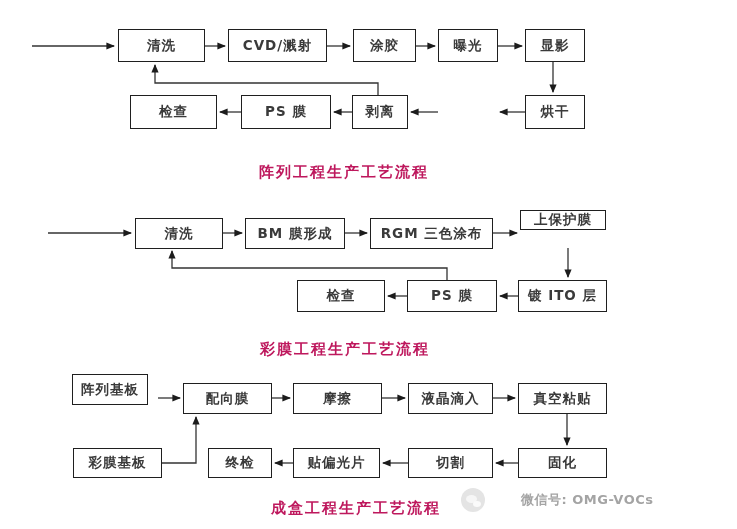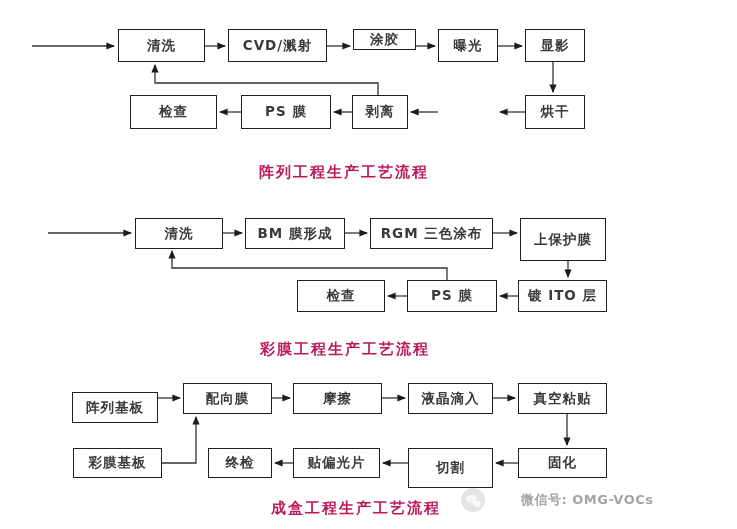--- a/index.html
+++ b/index.html
@@ -95,45 +95,45 @@
       <path d="M567 414 L567 445" marker-end="url(#arr)"></path>
       <path d="M518 463 L496 463" marker-end="url(#arr)"></path>
       <path d="M408 463 L383 463" marker-end="url(#arr)"></path>
       <path d="M293 463 L275 463" marker-end="url(#arr)"></path>
       <path d="M162 463 L196 463 L196 417" marker-end="url(#arr)"></path>
     </g>
   </svg>
 
   <div class="node" style="left:118px;top:29px;width:87px;height:33px">清洗</div>
   <div class="node" style="left:228px;top:29px;width:99px;height:33px">CVD/溅射</div>
-  <div class="node" style="left:353px;top:29px;width:63px;height:21px">涂胶</div>
+  <div class="node" style="left:353px;top:29px;width:63px;height:33px">涂胶</div>
   <div class="node" style="left:438px;top:29px;width:60px;height:33px">曝光</div>
   <div class="node" style="left:525px;top:29px;width:60px;height:33px">显影</div>
   <div class="node" style="left:525px;top:95px;width:60px;height:34px">烘干</div>
   <div class="node" style="left:352px;top:95px;width:56px;height:34px">剥离</div>
   <div class="node" style="left:241px;top:95px;width:90px;height:34px">PS 膜</div>
   <div class="node" style="left:130px;top:95px;width:87px;height:34px">检查</div>
   <div class="flow-title" style="left:184px;top:163px">阵列工程生产工艺流程</div>
 
   <div class="node" style="left:135px;top:218px;width:88px;height:31px">清洗</div>
   <div class="node" style="left:245px;top:218px;width:100px;height:31px">BM 膜形成</div>
   <div class="node" style="left:370px;top:218px;width:123px;height:31px">RGM 三色涂布</div>
-  <div class="node" style="left:520px;top:218px;width:86px;height:43px">上保护膜</div>
+  <div class="node" style="left:520px;top:210px;width:86px;height:20px">上保护膜</div>
   <div class="node" style="left:518px;top:280px;width:89px;height:32px">镀 ITO 层</div>
   <div class="node" style="left:407px;top:280px;width:90px;height:32px">PS 膜</div>
   <div class="node" style="left:297px;top:280px;width:88px;height:32px">检查</div>
   <div class="flow-title" style="left:185px;top:340px">彩膜工程生产工艺流程</div>
 
-  <div class="node" style="left:72px;top:392px;width:86px;height:31px">阵列基板</div>
+  <div class="node" style="left:72px;top:374px;width:76px;height:31px">阵列基板</div>
   <div class="node" style="left:183px;top:383px;width:89px;height:31px">配向膜</div>
   <div class="node" style="left:293px;top:383px;width:89px;height:31px">摩擦</div>
   <div class="node" style="left:408px;top:383px;width:85px;height:31px">液晶滴入</div>
   <div class="node" style="left:518px;top:383px;width:89px;height:31px">真空粘贴</div>
   <div class="node" style="left:518px;top:448px;width:89px;height:30px">固化</div>
-  <div class="node" style="left:408px;top:448px;width:85px;height:40px">切割</div>
+  <div class="node" style="left:408px;top:448px;width:85px;height:30px">切割</div>
   <div class="node" style="left:293px;top:448px;width:87px;height:30px">贴偏光片</div>
   <div class="node" style="left:208px;top:448px;width:64px;height:30px">终检</div>
   <div class="node" style="left:73px;top:448px;width:89px;height:30px">彩膜基板</div>
   <div class="flow-title" style="left:196px;top:499px">成盒工程生产工艺流程</div>
 
   <div class="footer">
     <span class="wechat-icon"></span>
     <span class="wechat-label">微信号: OMG-VOCs</span>
   </div>
 

